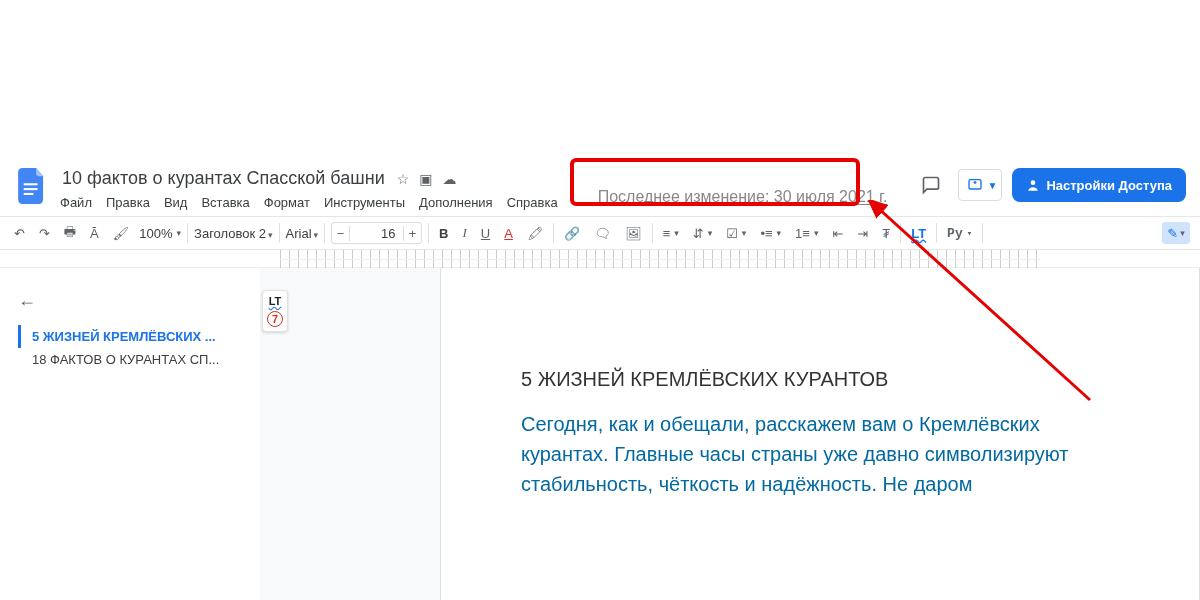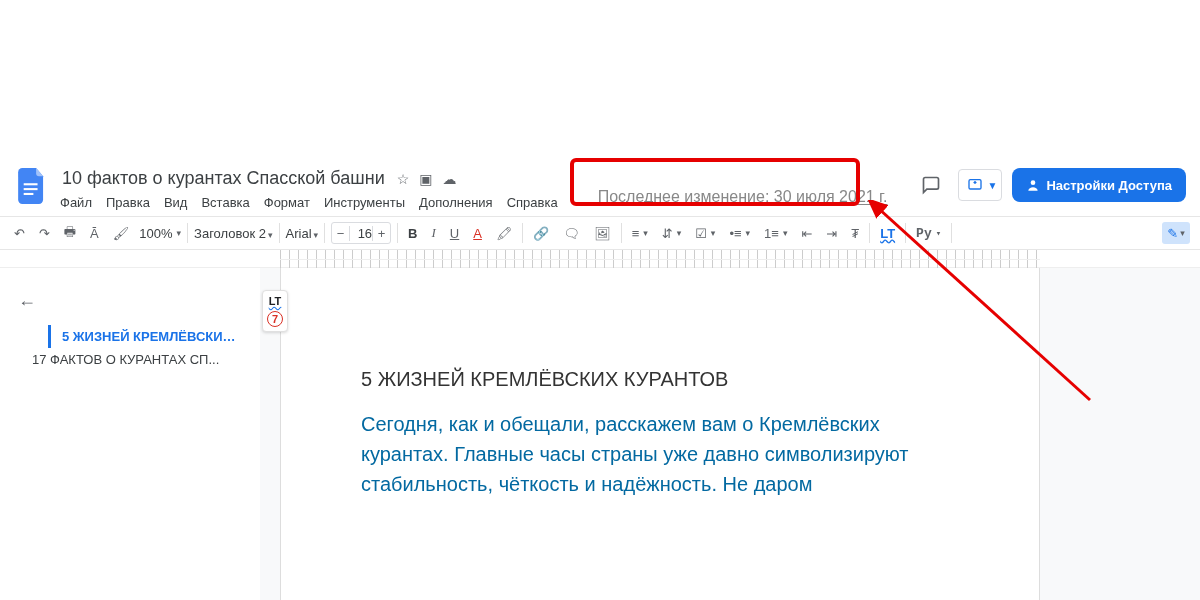--- a/index.html
+++ b/index.html
@@ -30,43 +30,43 @@
   .toolbar { border-top: 1px solid #e6e6e6; border-bottom: 1px solid #e6e6e6; height: 34px; display: flex; align-items: center; padding: 0 10px; gap: 6px; font-size: 13px; color: #3c4043; }
   .toolbar .sep { width: 1px; height: 20px; background: #e0e0e0; }
   .toolbar .btn { padding: 4px 4px; color: #5f6368; display: flex; align-items: center; gap: 2px; cursor:pointer; }
   .toolbar .btn.bold { font-weight: 700; color: #3c4043; }
   .toolbar .btn.italic { font-style: italic; font-family: Georgia, serif; }
   .toolbar .btn.red { color: #d93025; text-decoration: underline; }
   .zoom { display:flex; align-items:center; gap:2px; }
   .fontsize { display:flex; align-items:center; border:1px solid #dadce0; border-radius:3px; height:22px; }
   .fontsize .pm { width:18px; text-align:center; color:#5f6368; cursor:pointer; border-right:1px solid #dadce0; }
   .fontsize .pm.last{border-right:none;border-left:1px solid #dadce0;}
-  .fontsize .val { width:22px; text-align:right; }
+  .fontsize .val { width:22px; text-align:left;margin-left:31px; }
   .toolbar .pen { margin-left:auto; width:28px; height:22px; background:#cfe3fc; border-radius:3px; display:flex;align-items:center;justify-content:center;color:#1a73e8; }
   .dd::after { content: "▾"; font-size: 9px; color:#5f6368; margin-left:2px; }
   .under { text-decoration: underline; }
 
   
   .ruler { height: 18px; background:#fff; border-bottom:1px solid #eee; }
   .ruler-inner { margin-left:280px; width:760px; height:18px; background: repeating-linear-gradient(to right, #ccc 0 1px, transparent 1px 9px); position:relative; }
   .ruler-inner::before { content:""; position:absolute; left:0; right:0; top:9px; height:1px; background:#eee; }
 
   
   .body { display:flex; height: calc(600px - 160px - 56px - 34px - 18px); }
   .outline { width: 260px; padding: 22px 16px 0 18px; font-size: 13px; color:#3c4043; }
   .back-arrow { font-size: 18px; color:#5f6368; margin-bottom: 14px; }
   .outline-item { padding: 4px 0 4px 14px; white-space: nowrap; overflow:hidden; text-overflow: ellipsis; }
-  .outline-item.active { color:#1a73e8; border-left: 3px solid #1a73e8; padding-left: 11px; font-weight:600;margin-left:30px; }
+  .outline-item.active { color:#1a73e8; border-left: 3px solid #1a73e8; padding-left: 11px; font-weight:600; }
   .lt-widget { position:absolute; left:262px; top:290px; width:26px; background:#fff; border:1px solid #e0e0e0; border-radius:4px; box-shadow:0 1px 3px rgba(0,0,0,.15); font-size:11px; text-align:center; padding:4px 2px; }
   .lt-widget .lt { font-weight:700; text-decoration: underline wavy #1a73e8; }
   .lt-widget .count { color:#d93025; border:1.5px solid #d93025; border-radius:50%; width:16px; height:16px; line-height:14px; margin:4px auto 0; font-weight:700; }
   .page { margin-left: 20px; margin-top: 0; background:#fff; width: 760px; border:1px solid #ddd; border-top:none; border-bottom:none; padding: 100px 80px 0 80px; }
   .page h2 { font-size: 20px; font-weight: 400; color:#333; margin-bottom: 18px; }
   .page p { font-size: 20px; color:#0369a1; line-height: 1.5; }
-  .workspace { flex:1; background:#f8f9fa; display:flex; }
+  .workspace { flex:1; background:#f8f9fa; display:flex;justify-content:flex-end; }
   .mono { font-family: "Courier New", monospace; font-weight:700; color:#4a7; }
 </style>
 </head>
 <body>
 <div class="canvas">
 
 <div class="top-pad"></div>
 
 <div class="header">
   <div class="docs-logo">
@@ -172,21 +172,21 @@
 </div>
 
 <div class="ruler">
       <div class="ruler-inner"></div>
     </div>
 
 <div class="body">
   <div class="outline">
     <div class="back-arrow">←</div>
     <div class="outline-item active">5 ЖИЗНЕЙ КРЕМЛЁВСКИХ ...</div>
-    <div class="outline-item">17 ФАКТОВ О КУРАНТАХ СП...</div>
+    <div class="outline-item">18 ФАКТОВ О КУРАНТАХ СП...</div>
   </div>
   <div class="workspace">
     <div class="page">
       <h2>5 ЖИЗНЕЙ КРЕМЛЁВСКИХ КУРАНТОВ</h2>
       <p>Сегодня, как и обещали, расскажем вам о Кремлёвских курантах. Главные часы страны уже давно символизируют стабильность, чёткость и надёжность. Не даром</p>
     </div>
   </div>
 </div>
 
 <div class="lt-widget">

